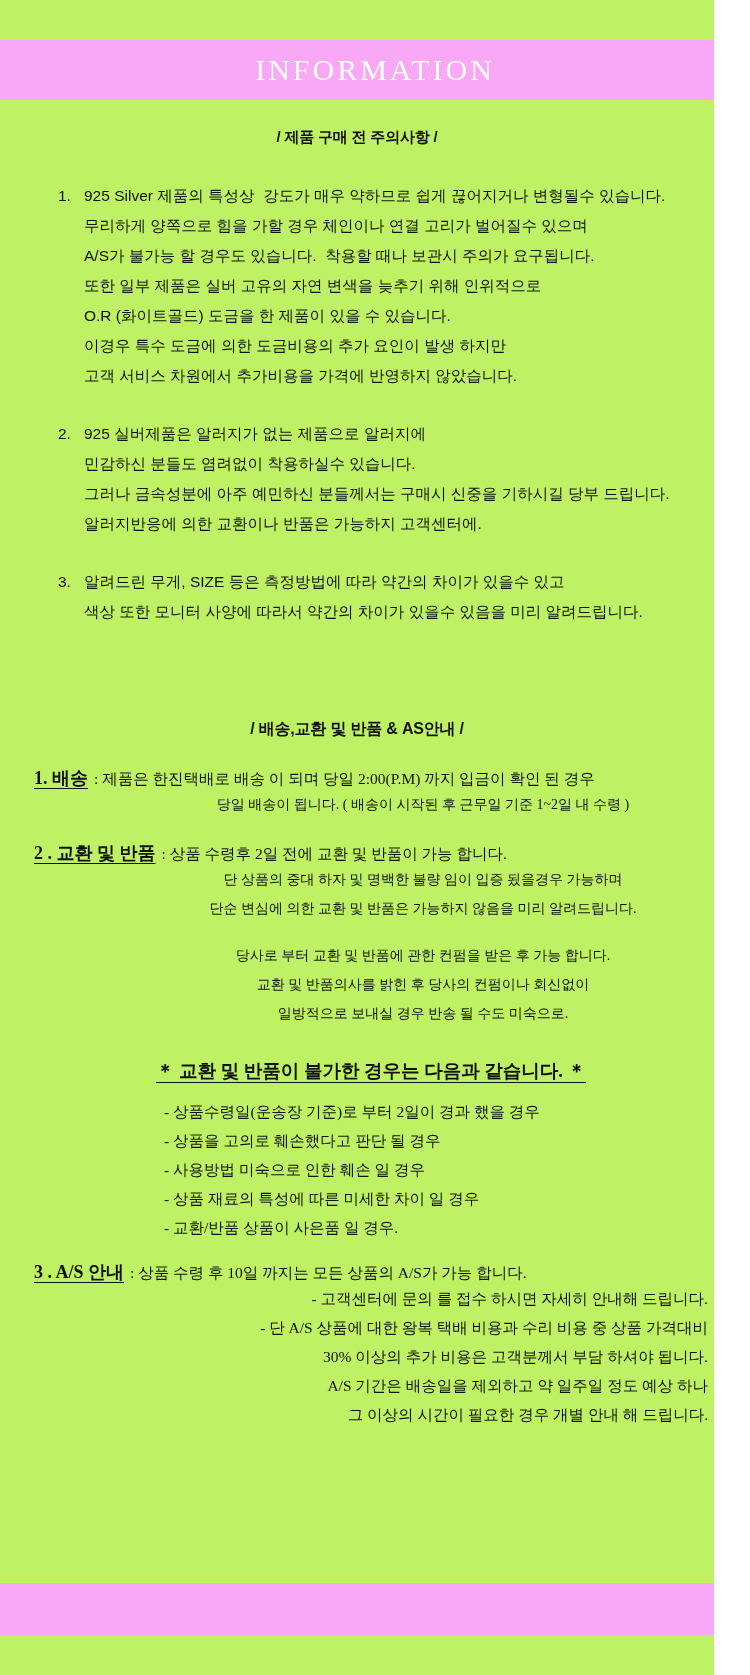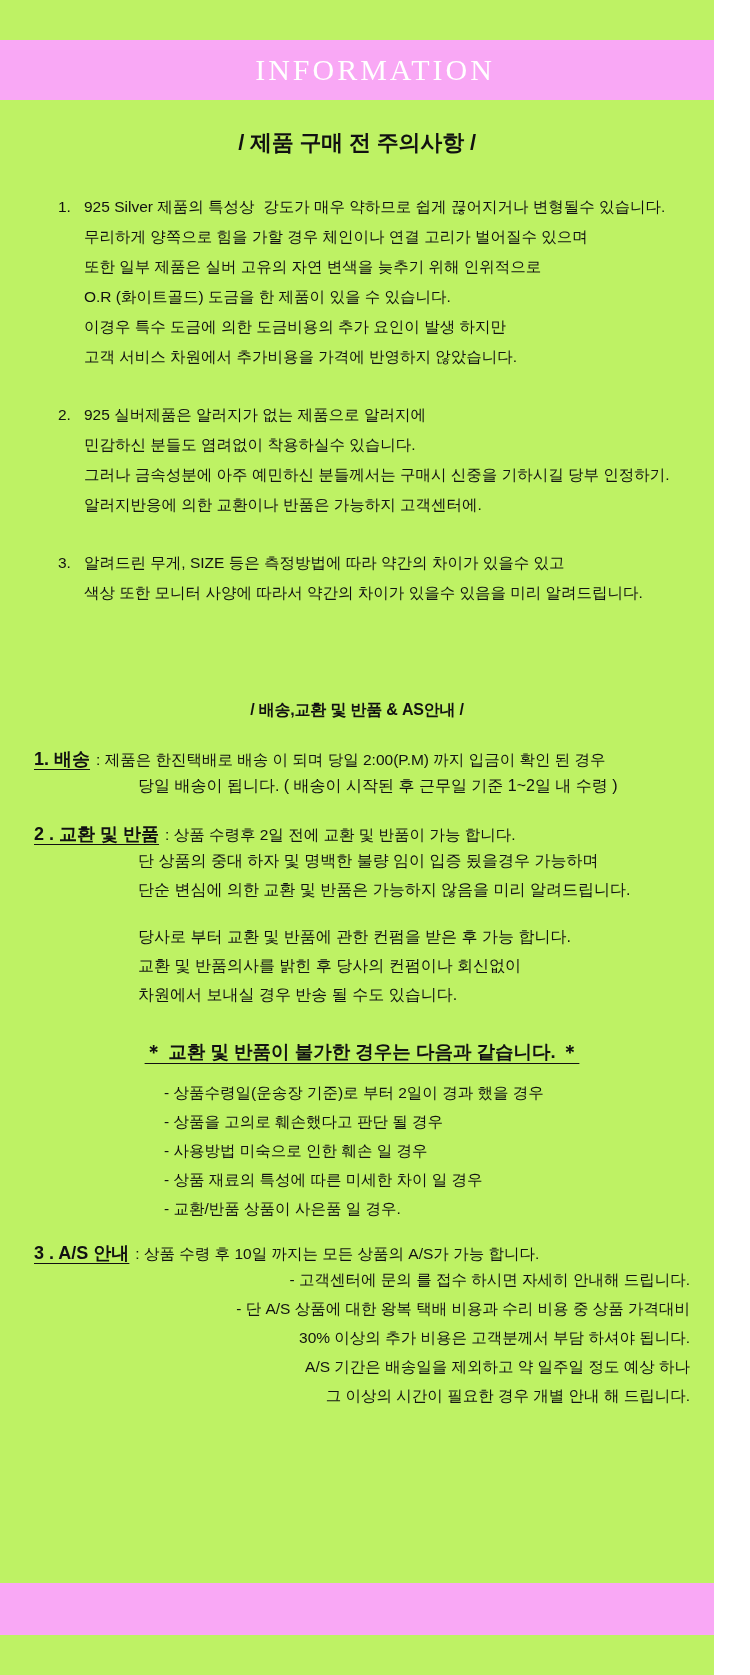--- a/index.html
+++ b/index.html
@@ -35,21 +35,21 @@
     color: #ffffff;
     font-size: 30px;
     letter-spacing: 3px;
     font-family: "Liberation Serif", serif;
     font-weight: 400;
   }
 
   
   .section-heading {
     text-align: center;
-    font-size: 22px;
+    font-size: 15px;
     font-weight: bold;
     color: #111111;
     margin-top: 28px;
     letter-spacing: -0.2px;
   }
   .section-heading.second {
     margin-top: 92px;
     font-size: 16px;
   }
 
@@ -78,21 +78,22 @@
     font-size: 15.5px;
     line-height: 30px;
     color: #111;
     white-space: pre;
   }
 
   
   .ship-block {
     margin-top: 26px;
     padding-left: 34px;
-    padding-right: 24px;
+    padding-right: 6px;
+    font-family: Liberation Serif, serif;
   }
   .ship-group {
     margin-bottom: 22px;
   }
   .ship-head-row {
     display: flex;
     align-items: baseline;
     flex-wrap: wrap;
   }
   .ship-head {
@@ -103,25 +104,26 @@
     text-underline-offset: 4px;
     margin-right: 6px;
     white-space: pre;
   }
   .ship-head-rest {
     font-size: 15.5px;
     color: #111;
     white-space: pre;
   }
   .ship-sub {
-    font-size: 16px;
+    font-size: 14px;
     line-height: 29px;
     color: #111;
     white-space: pre;
     padding-left: 104px;
+    text-align: center;
   }
   .ship-gap {
     height: 18px;
   }
 
   
   .exchange-title {
     text-align: center;
     font-size: 18.5px;
     font-weight: bold;
@@ -168,33 +170,34 @@
 
   <div class="section-heading">/ 제품 구매 전 주의사항 /</div>
 
   <div class="notice-block">
 
     <div class="notice-item">
       <div class="notice-num">1.</div>
       <div class="notice-lines">
         <div class="notice-line">925 Silver 제품의 특성상  강도가 매우 약하므로 쉽게 끊어지거나 변형될수 있습니다.</div>
         <div class="notice-line">무리하게 양쪽으로 힘을 가할 경우 체인이나 연결 고리가 벌어질수 있으며</div>
+        <div class="notice-line">A/S가 불가능 할 경우도 있습니다.  착용할 때나 보관시 주의가 요구됩니다.</div>
         <div class="notice-line">또한 일부 제품은 실버 고유의 자연 변색을 늦추기 위해 인위적으로</div>
         <div class="notice-line">O.R (화이트골드) 도금을 한 제품이 있을 수 있습니다.</div>
         <div class="notice-line">이경우 특수 도금에 의한 도금비용의 추가 요인이 발생 하지만</div>
         <div class="notice-line">고객 서비스 차원에서 추가비용을 가격에 반영하지 않았습니다.</div>
       </div>
     </div>
 
     <div class="notice-item">
       <div class="notice-num">2.</div>
       <div class="notice-lines">
         <div class="notice-line">925 실버제품은 알러지가 없는 제품으로 알러지에</div>
         <div class="notice-line">민감하신 분들도 염려없이 착용하실수 있습니다.</div>
-        <div class="notice-line">그러나 금속성분에 아주 예민하신 분들께서는 구매시 신중을 기하시길 당부 인정하기.</div>
+        <div class="notice-line">그러나 금속성분에 아주 예민하신 분들께서는 구매시 신중을 기하시길 당부 드립니다.</div>
         <div class="notice-line">알러지반응에 의한 교환이나 반품은 가능하지 고객센터에.</div>
       </div>
     </div>
 
     <div class="notice-item">
       <div class="notice-num">3.</div>
       <div class="notice-lines">
         <div class="notice-line">알려드린 무게, SIZE 등은 측정방법에 따라 약간의 차이가 있을수 있고</div>
         <div class="notice-line">색상 또한 모니터 사양에 따라서 약간의 차이가 있을수 있음을 미리 알려드립니다.</div>
       </div>
@@ -217,21 +220,21 @@
     <div class="ship-group">
       <div class="ship-head-row">
         <span class="ship-head">2 . 교환 및 반품</span>
         <span class="ship-head-rest">: 상품 수령후 2일 전에 교환 및 반품이 가능 합니다.</span>
       </div>
       <div class="ship-sub">단 상품의 중대 하자 및 명백한 불량 임이 입증 됬을경우 가능하며</div>
       <div class="ship-sub">단순 변심에 의한 교환 및 반품은 가능하지 않음을 미리 알려드립니다.</div>
       <div class="ship-gap"></div>
       <div class="ship-sub">당사로 부터 교환 및 반품에 관한 컨펌을 받은 후 가능 합니다.</div>
       <div class="ship-sub">교환 및 반품의사를 밝힌 후 당사의 컨펌이나 회신없이</div>
-      <div class="ship-sub">차원에서 보내실 경우 반송 될 수도 있습니다.</div>
+      <div class="ship-sub">일방적으로 보내실 경우 반송 될 수도 미숙으로.</div>
     </div>
 
     <div>
       <div class="exchange-title">＊ 교환 및 반품이 불가한 경우는 다음과 같습니다. ＊</div>
       <div class="bullet-line">- 상품수령일(운송장 기준)로 부터 2일이 경과 했을 경우</div>
       <div class="bullet-line">- 상품을 고의로 훼손했다고 판단 될 경우</div>
       <div class="bullet-line">- 사용방법 미숙으로 인한 훼손 일 경우</div>
       <div class="bullet-line">- 상품 재료의 특성에 따른 미세한 차이 일 경우</div>
       <div class="bullet-line">- 교환/반품 상품이 사은품 일 경우.</div>
     </div>

